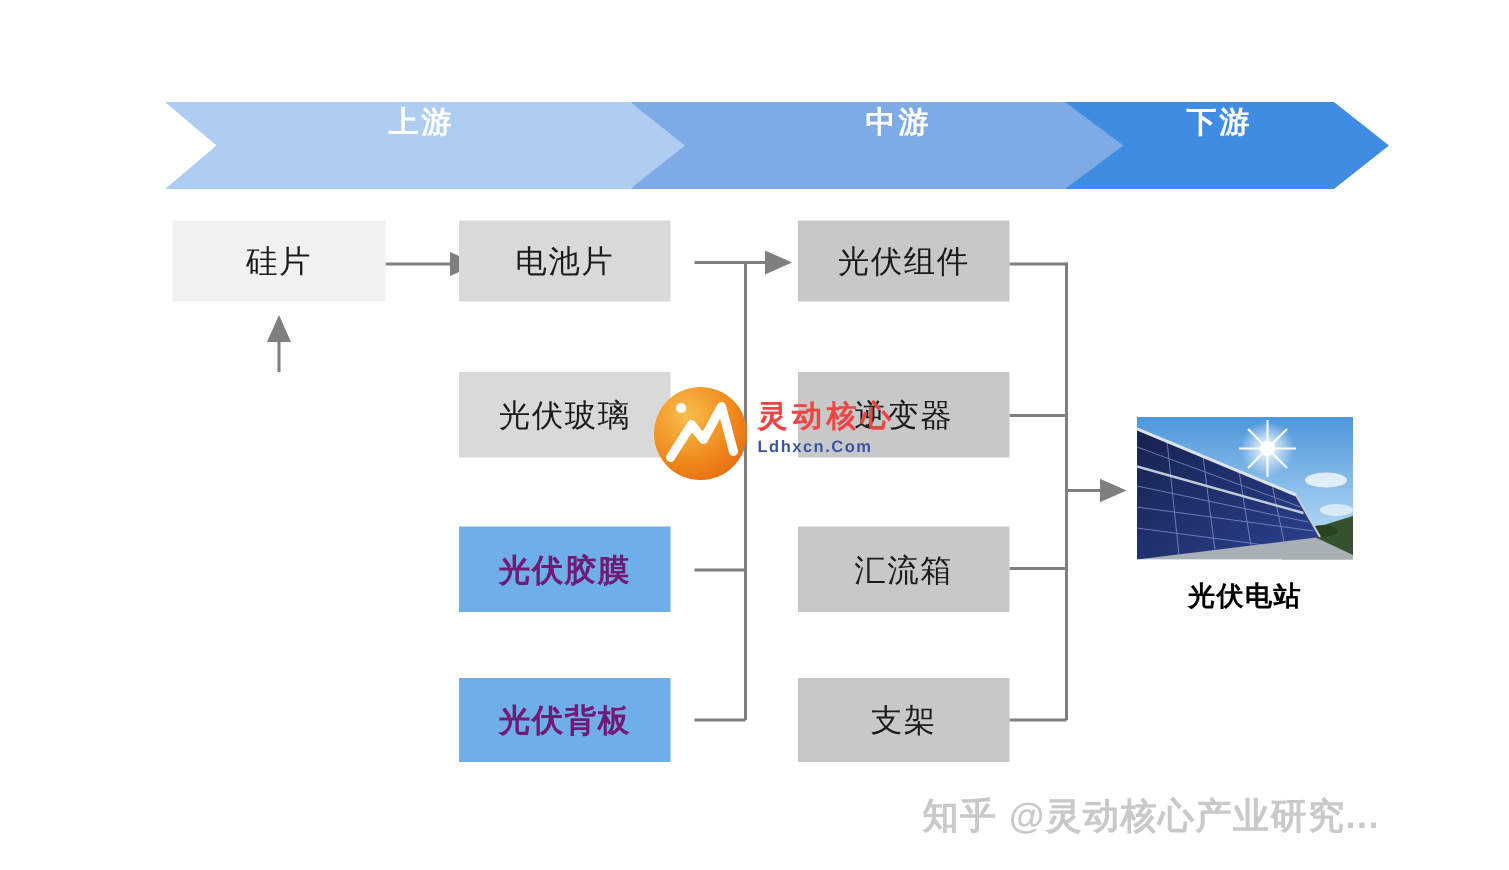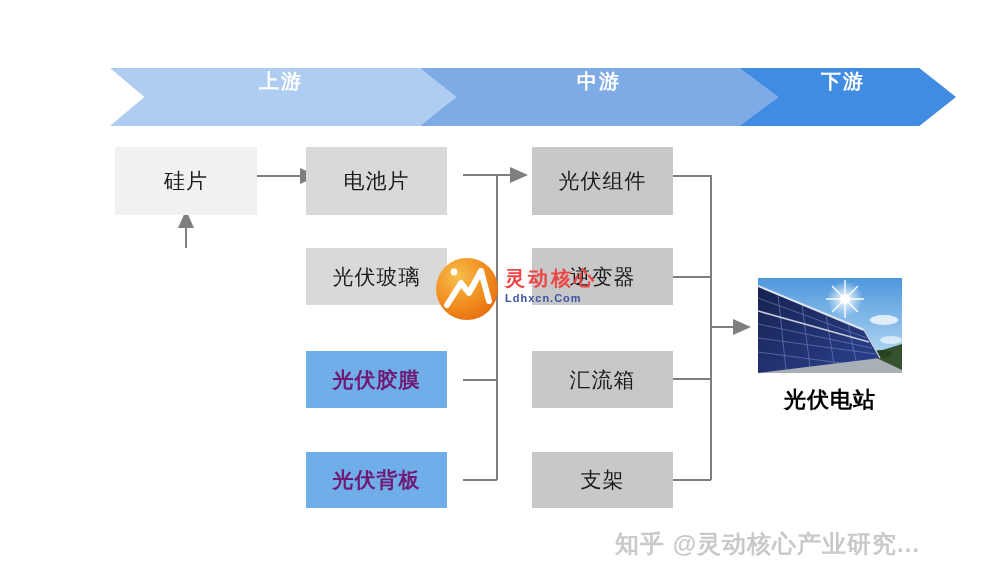--- a/index.html
+++ b/index.html
@@ -5,46 +5,46 @@
   html,body{margin:0;padding:0;background:#ffffff;font-family:"Liberation Sans","DejaVu Sans",sans-serif;}
   #canvas{position:relative;width:1006px;height:580px;background:#ffffff;overflow:hidden;}
 
   
   .chev{position:absolute;top:68px;height:58px;display:flex;align-items:flex-start;justify-content:center;
         color:#ffffff;font-size:20px;font-weight:700;letter-spacing:2px;}
   .chev-1{left:110px;width:310px;background:#AECDF1;
           clip-path:polygon(0% 0%,87.4% 0%,100% 50%,87.4% 100%,0% 100%,9.7% 50%);padding-left:16px;padding-right:28px;}
   .chev-2{left:420px;width:322px;background:#7EABE5;
           clip-path:polygon(0% 0%,90.7% 0%,100% 50%,90.7% 100%,0% 100%,9.9% 50%);padding-left:18px;padding-right:30px;}
-  .chev-3{left:740px;width:178px;background:#3F8CE2;
+  .chev-3{left:710px;width:178px;background:#3F8CE2;
           clip-path:polygon(0% 0%,83% 0%,100% 50%,83% 100%,0% 100%,18% 50%);padding-left:14px;padding-right:24px;}
 
   
   .box{position:absolute;display:flex;align-items:center;justify-content:center;
        font-size:21px;color:#1b1b1b;letter-spacing:1px;}
   .g1{background:#F1F1F1;}
   .g2{background:#D9D9D9;}
   .g3{background:#C8C8C8;}
   .blue{background:#6FAEE9;color:#701a75;font-weight:700;text-align:center;}
 
   .col1{left:115px;width:142px;}
   .col2{left:306px;width:141px;}
   .col3{left:532px;width:141px;}
-  .row1{top:147px;height:68px;}
+  .row1{top:147px;height:54px;}
   .row2{top:248px;height:57px;}
   .row3{top:351px;height:57px;}
   .row4{top:452px;height:56px;}
 
   #connectors{position:absolute;left:0;top:0;width:1006px;height:580px;z-index:1;}
   .box,#photo,#station-label{z-index:2;}
 
   
   #photo{position:absolute;left:758px;top:278px;width:144px;height:95px;}
   #station-label{position:absolute;left:758px;top:385px;width:144px;text-align:center;
-                 font-size:22px;font-weight:700;color:#000;letter-spacing:1px;}
+                 font-size:18px;font-weight:700;color:#000;letter-spacing:1px;}
 
   
   #logo{position:absolute;left:435px;top:257px;z-index:5;display:flex;align-items:flex-start;}
   #logo-text{margin-left:6px;margin-top:10px;}
   #logo-name{font-size:20px;font-weight:700;color:#ef4444;letter-spacing:3px;line-height:22px;}
   #logo-url{font-size:11px;font-weight:700;color:#3C55A5;letter-spacing:1px;margin-top:3px;}
 
   
   #zhihu-mark{position:absolute;left:615px;top:528px;width:380px;white-space:nowrap;
               font-size:24px;font-weight:700;color:#C9C9C9;letter-spacing:1px;

